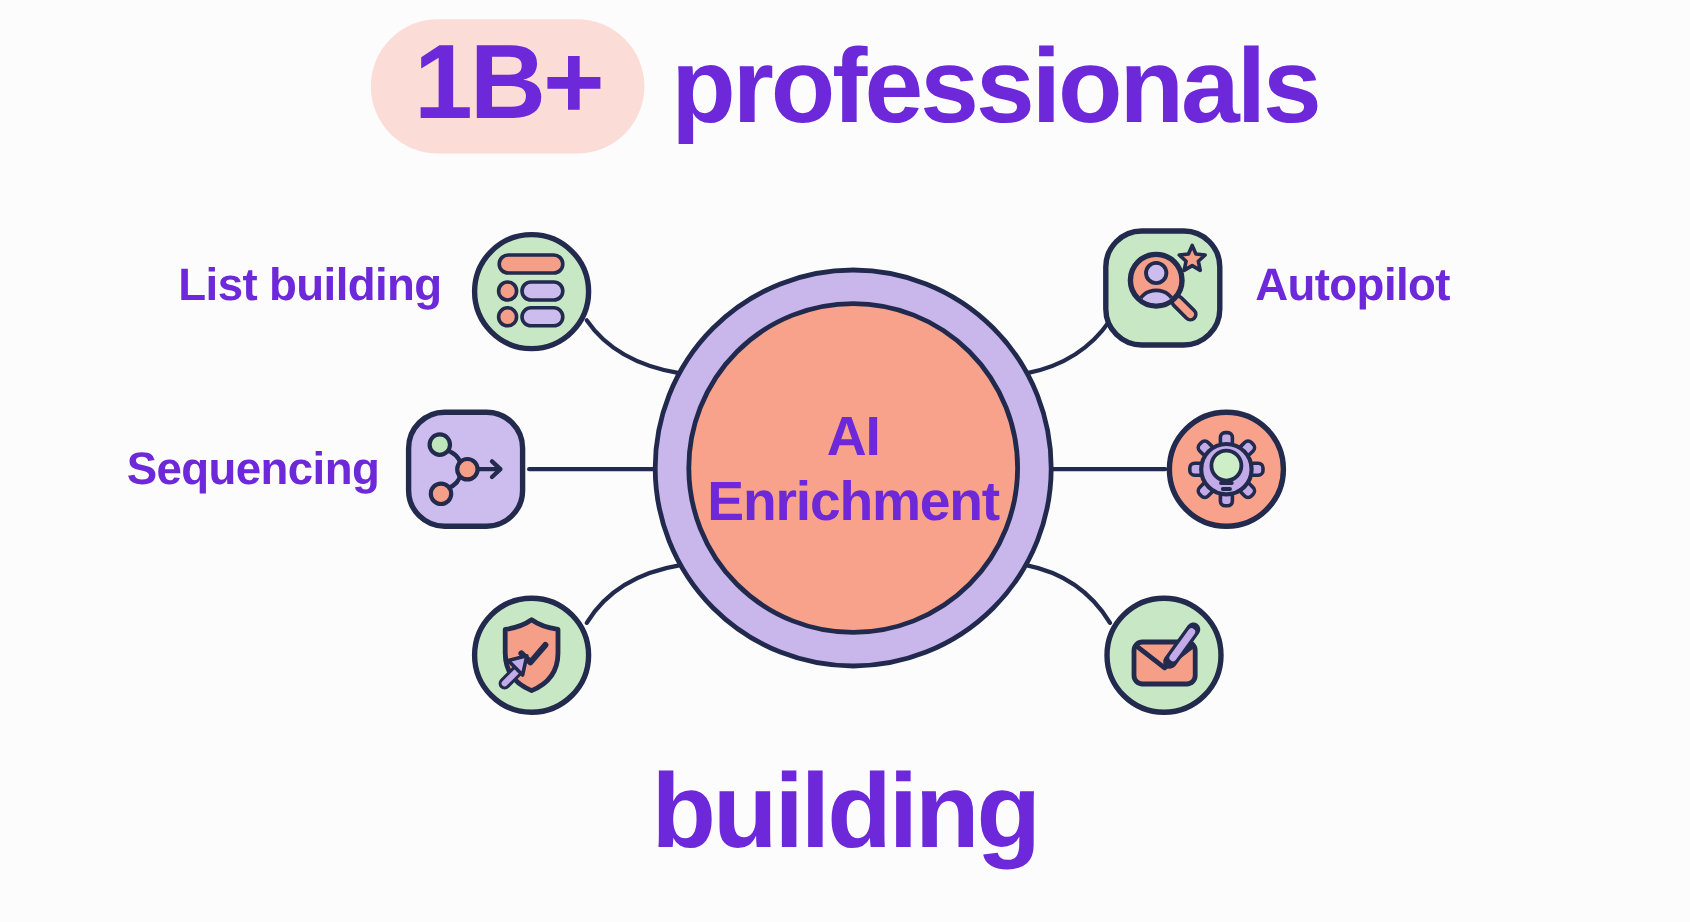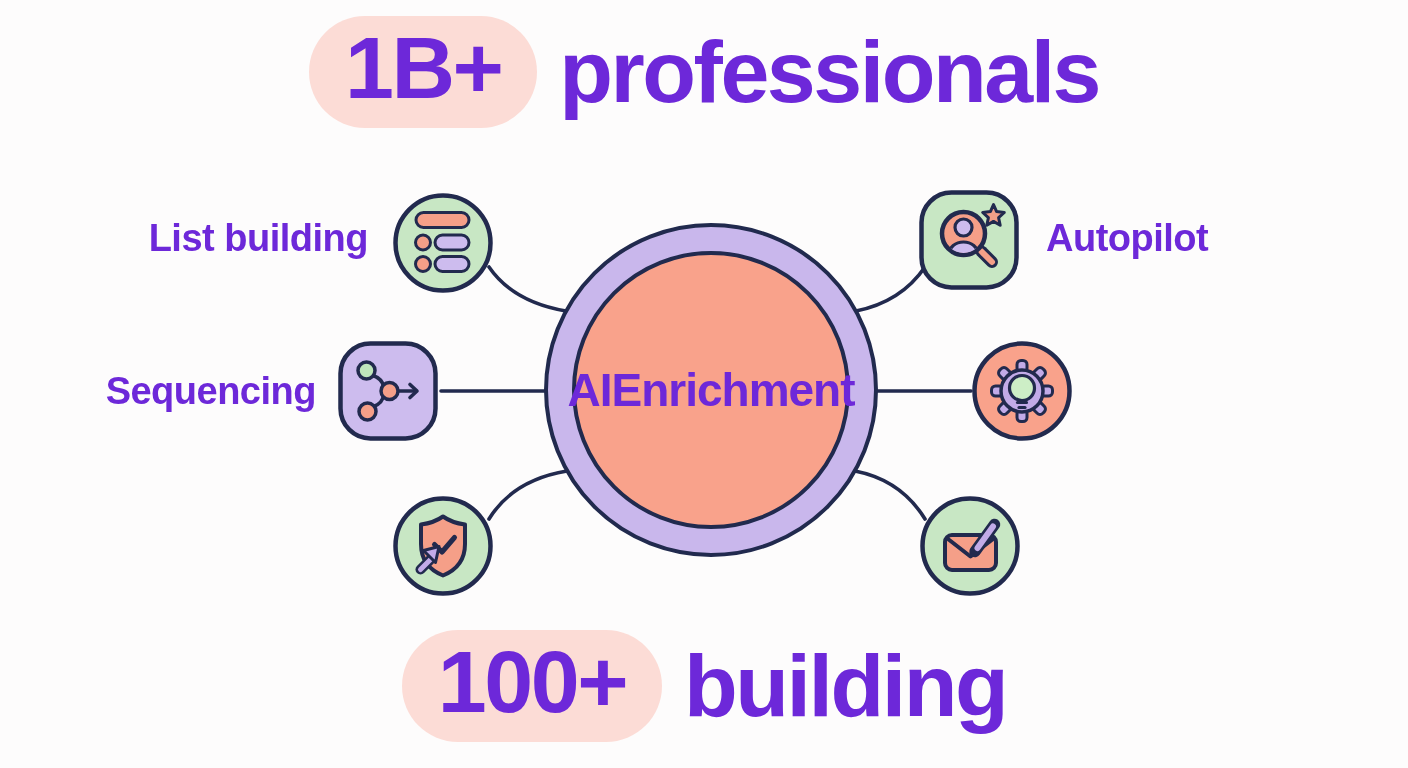--- a/index.html
+++ b/index.html
@@ -20,21 +20,21 @@
     display:inline-block;
   }
   
   .hub-ring{
     position:absolute;left:544px;top:223px;width:334px;height:334px;
     box-sizing:border-box;border-radius:50%;background:#c9b7ec;
     border:4px solid #212a4e;display:flex;align-items:center;justify-content:center;
   }
   .hub-core{
     width:278px;height:278px;box-sizing:border-box;border-radius:50%;
-    background:#f9a28b;border:4px solid #212a4e;display:flex;flex-direction:row;
+    background:#f9a28b;border:4px solid #212a4e;display:flex;flex-direction:column;
     align-items:center;justify-content:center;text-align:center;
     font-weight:800;font-size:46px;line-height:1.18;letter-spacing:-1px;
   }
   
   .wires{position:absolute;left:0;top:0;}
   
   .feature-label{
     position:absolute;font-size:38px;font-weight:700;letter-spacing:-0.5px;
     white-space:nowrap;line-height:44px;
   }
@@ -166,17 +166,16 @@
     <svg viewBox="0 0 104 104">
       <circle cx="52" cy="52" r="47.5" fill="#c8e7c4" stroke="#222a4e" stroke-width="4.5"></circle>
       <rect x="27" y="41" width="51" height="35" rx="7" fill="#f59f88" stroke="#222a4e" stroke-width="4"></rect>
       <path d="M30 45 L52.5 62.5 L75 45" fill="none" stroke="#222a4e" stroke-width="4" stroke-linecap="round" stroke-linejoin="round"></path>
       <line x1="57" y1="57.5" x2="76.5" y2="30.5" stroke="#222a4e" stroke-width="11.5" stroke-linecap="round"></line>
       <line x1="59.5" y1="54" x2="75" y2="32.5" stroke="#c2abe8" stroke-width="6" stroke-linecap="round"></line>
     </svg>
   </div>
 
   <div class="banner banner-bottom">
-    <span class="pill">100+</span>
     <span>building</span>
   </div>
 
 </div>
 
 </body></html>

